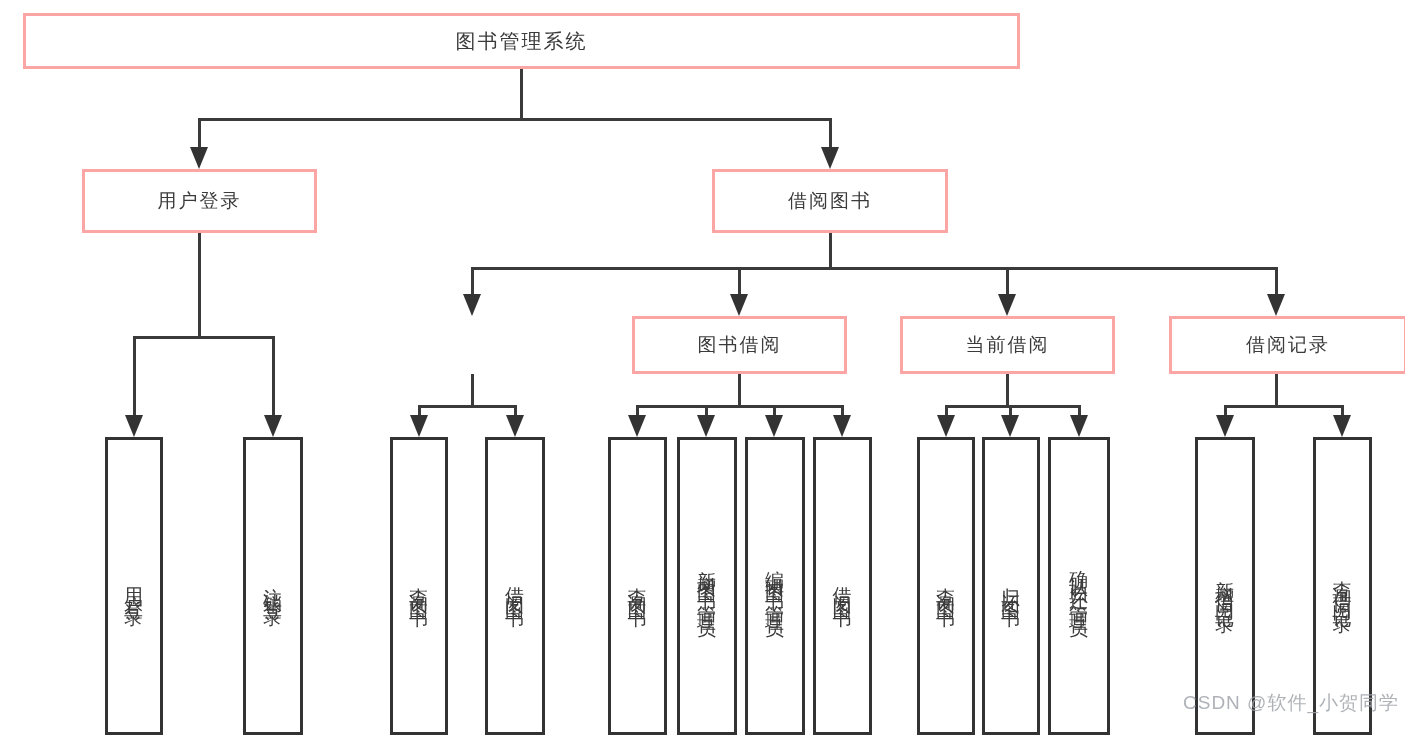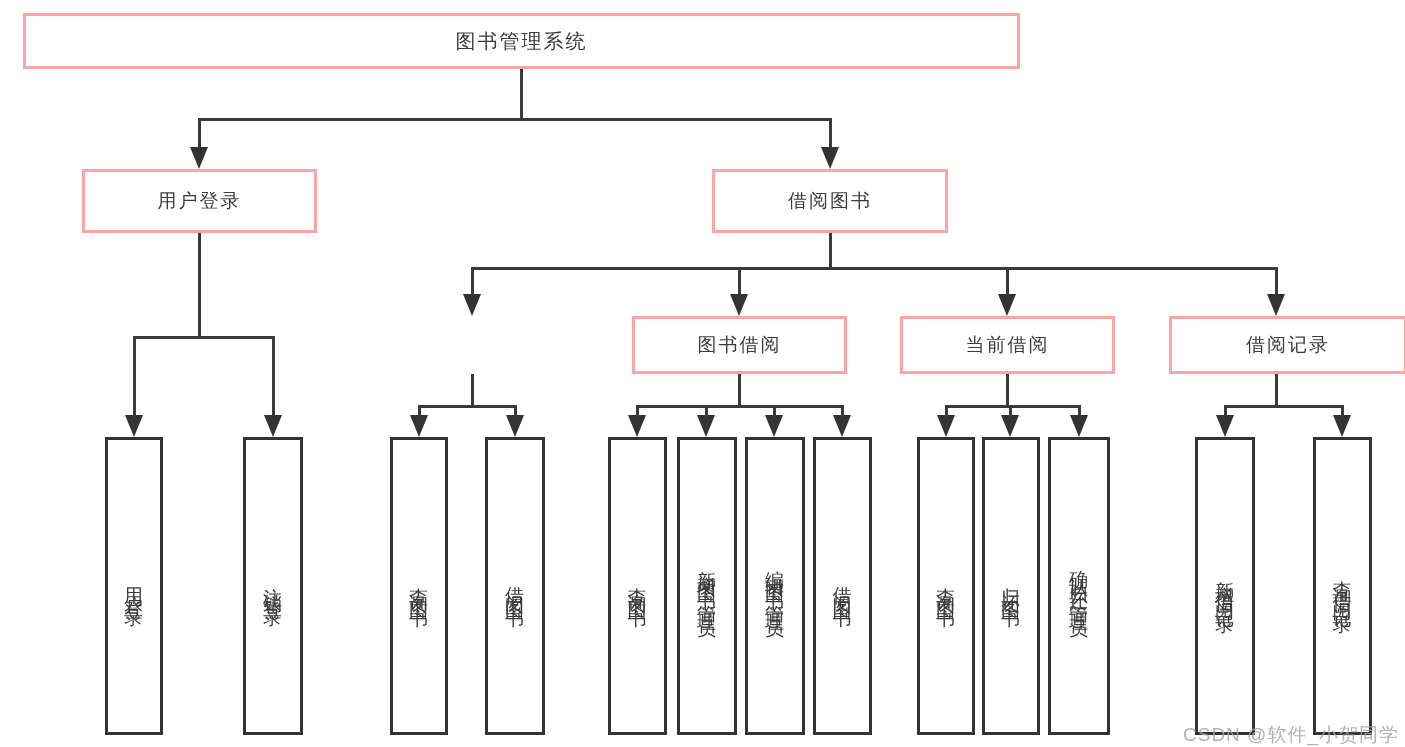--- a/index.html
+++ b/index.html
@@ -89,21 +89,20 @@
   
   .watermark {
     position: absolute;
     left: 1183px;
     top: 690px;
     font-size: 19px;
     color: rgba(160, 164, 170, 0.85);
     letter-spacing: 1px;
     white-space: nowrap;
     z-index: 4;
-    margin-top: 32px;
   }
 </style>
 </head>
 <body>
 
 <div class="canvas">
 
   <div class="node root">图书管理系统</div>
 
   <div class="node l2a">用户登录</div>

